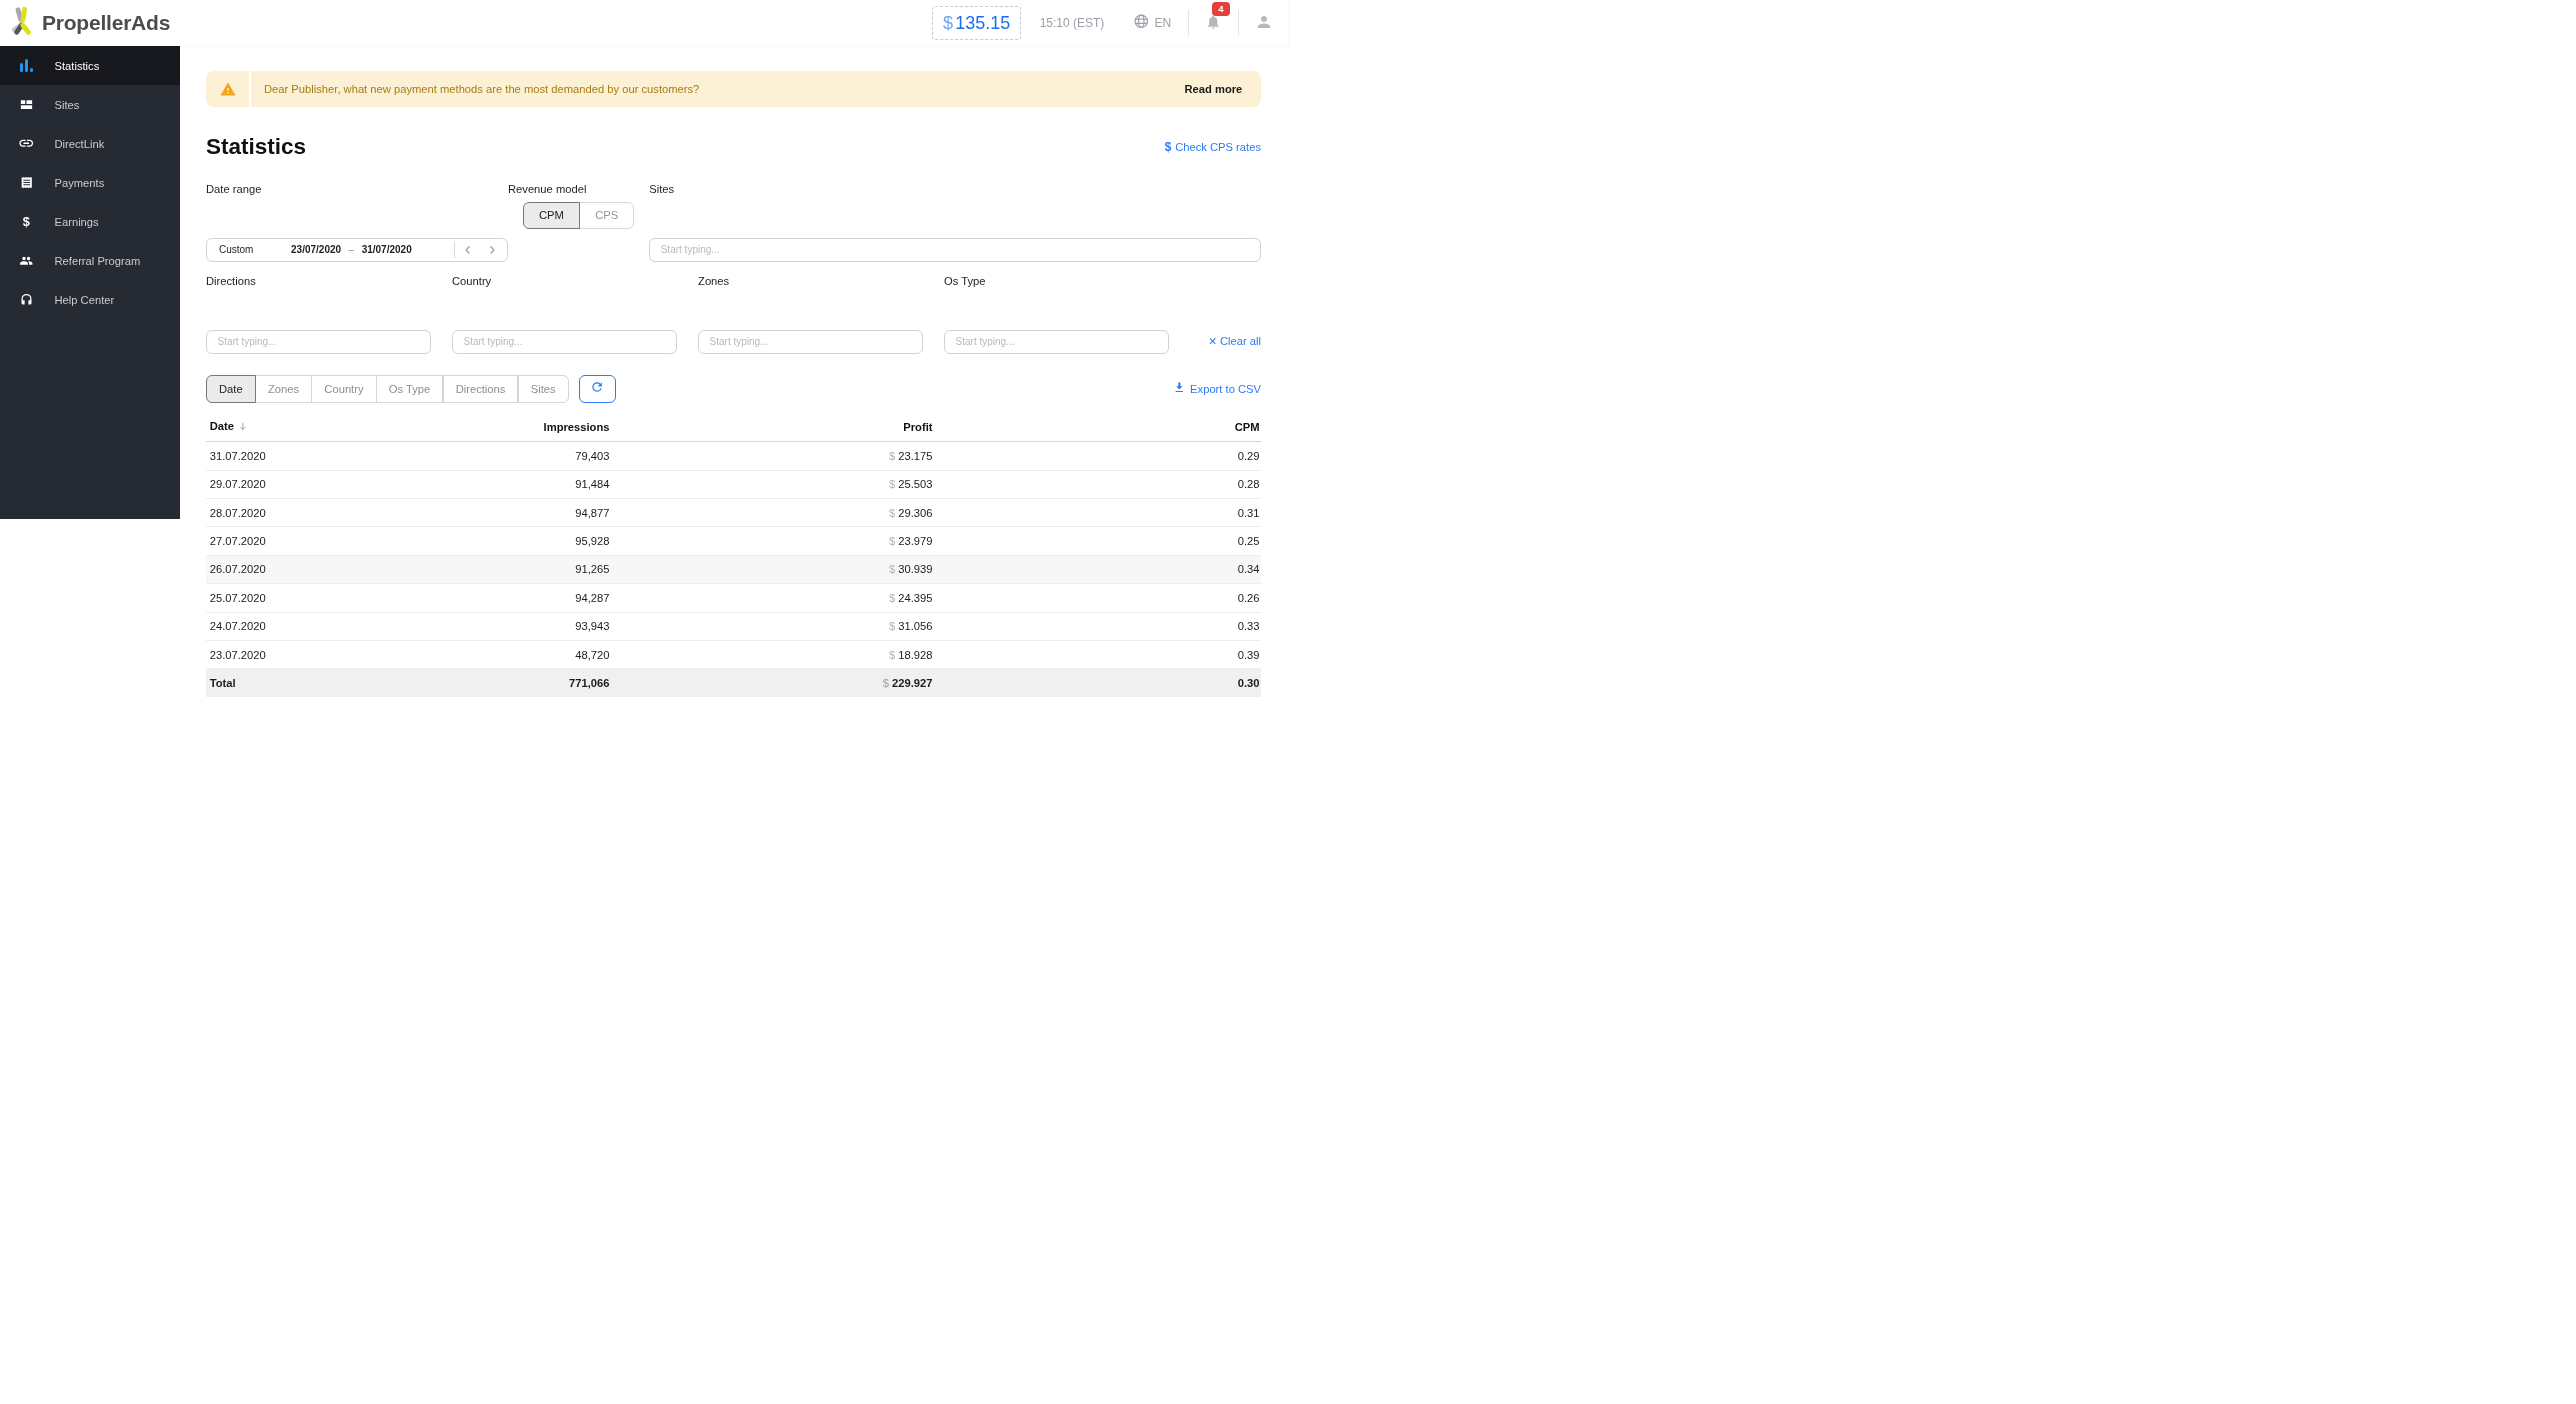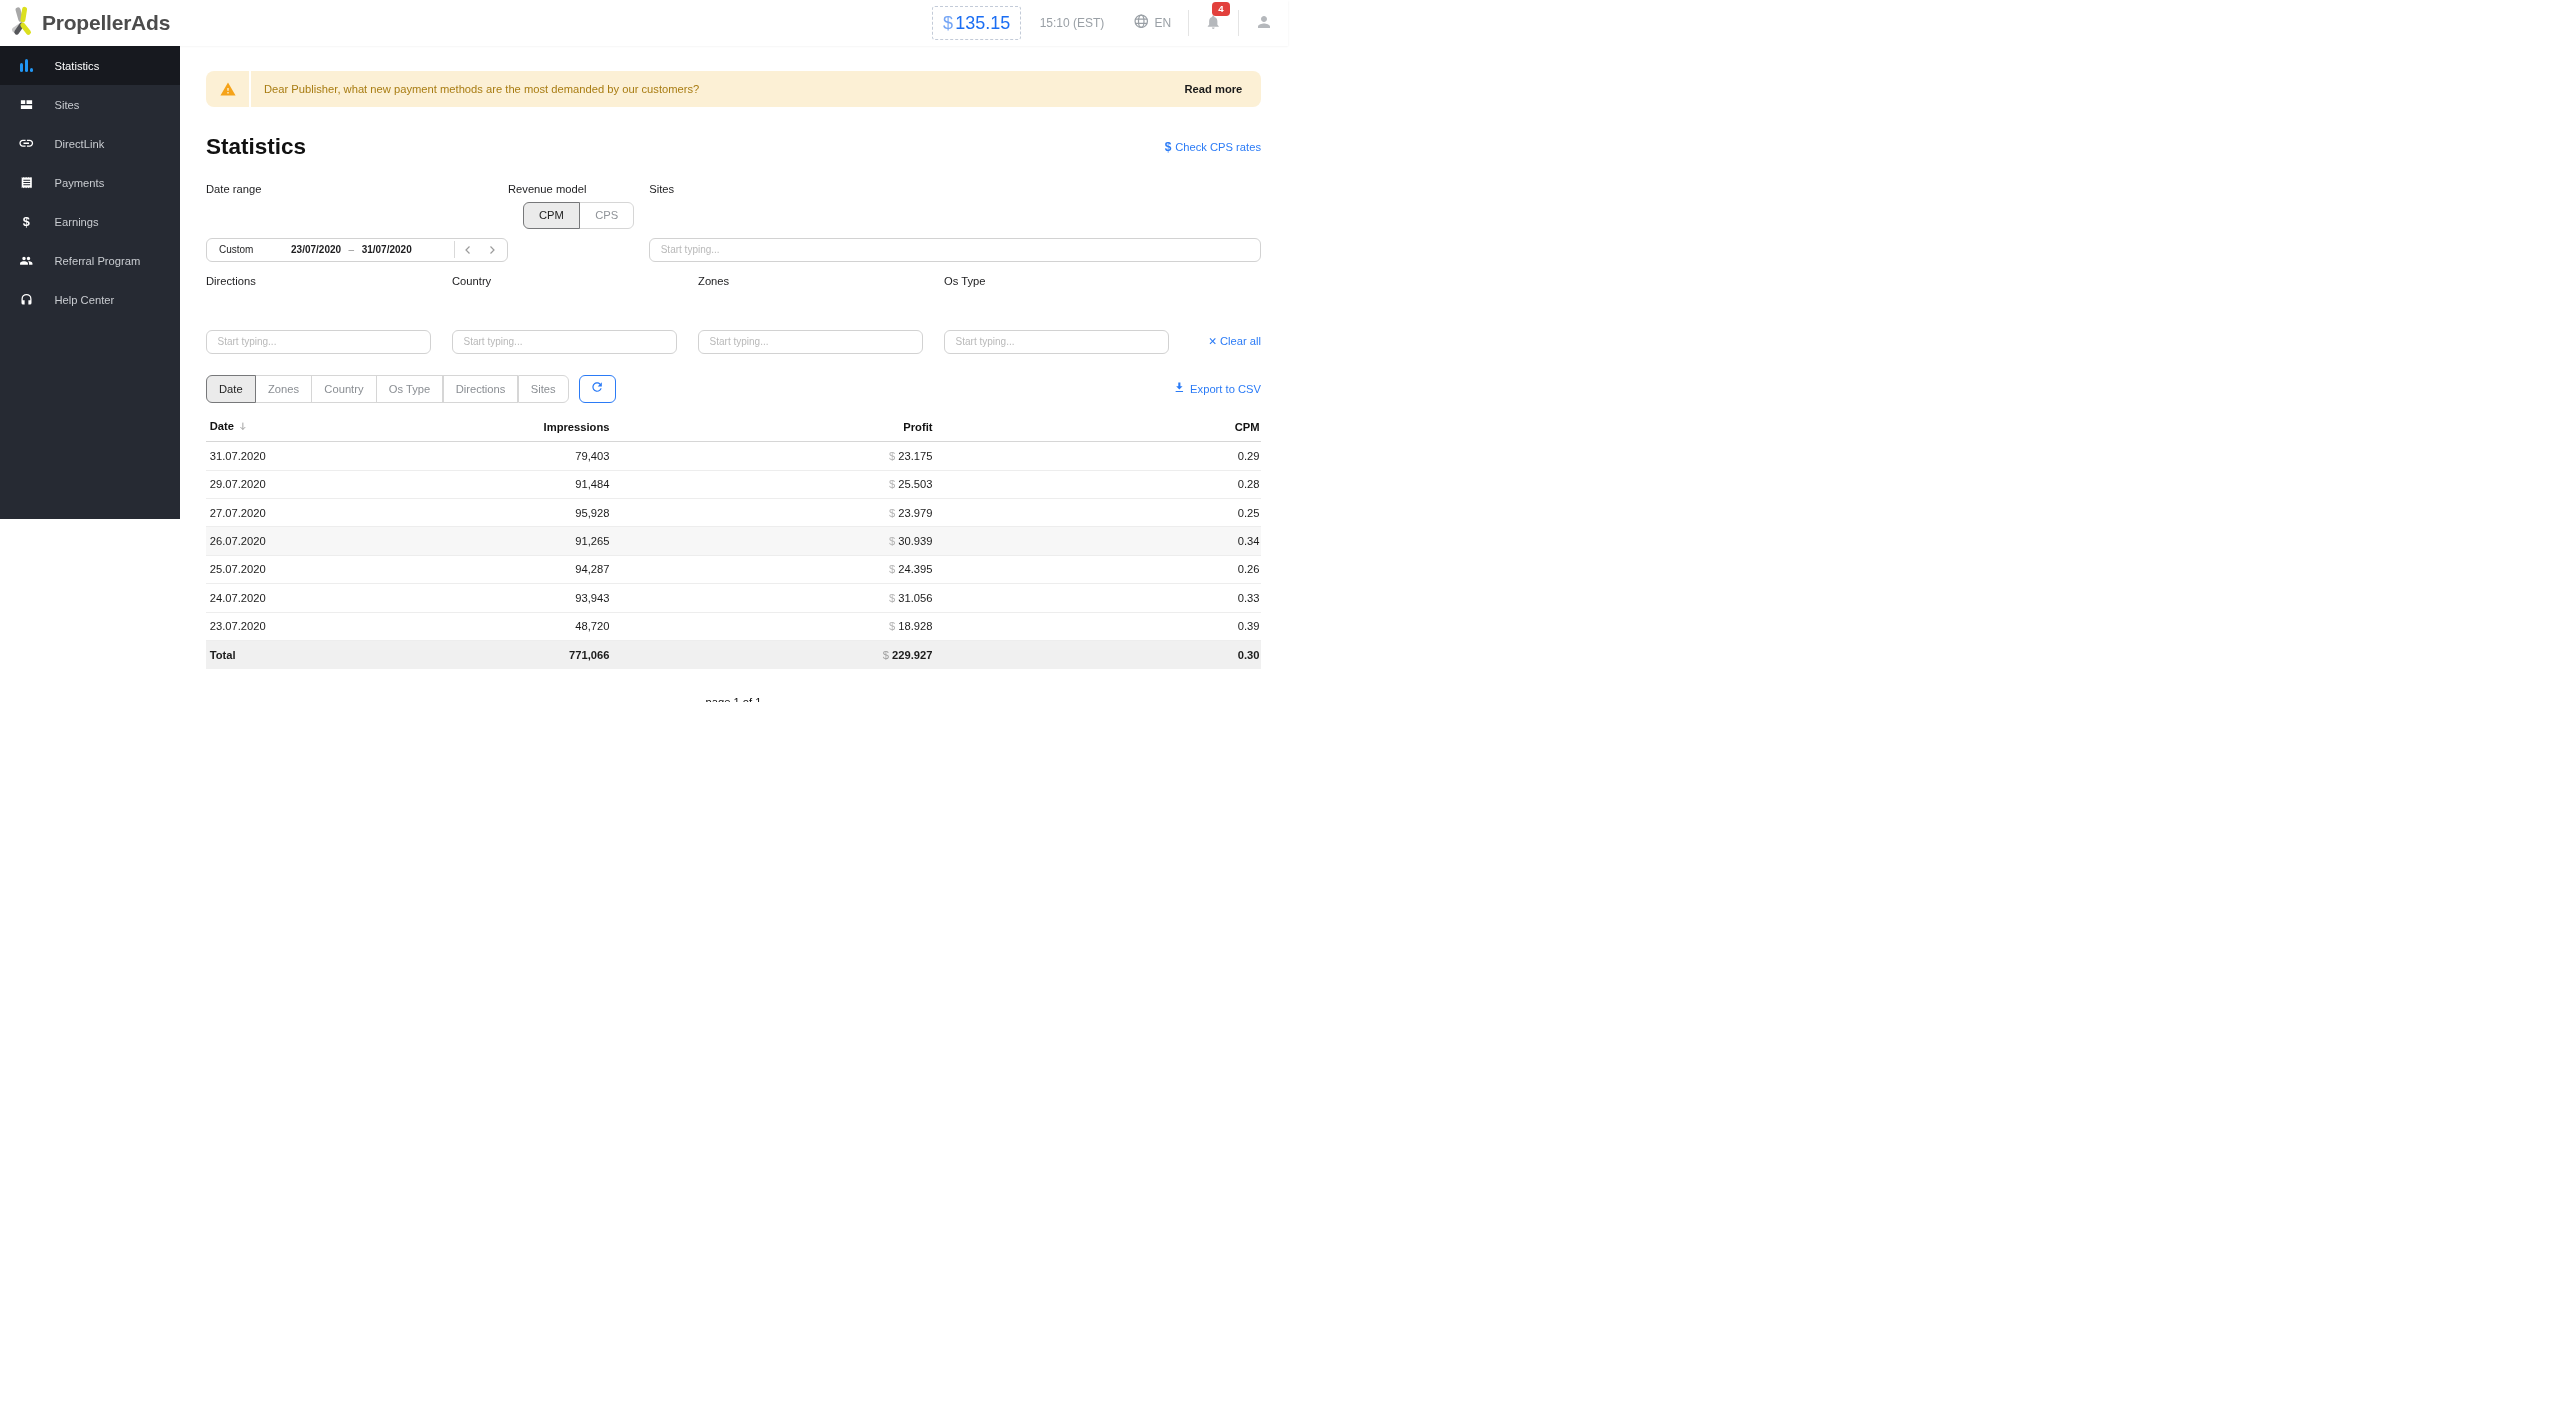--- a/index.html
+++ b/index.html
@@ -355,20 +355,26 @@
           <td class="c-num"><span class="dollar">$ </span><span>23.175</span></td>
           <td class="c-num">0.29</td>
         </tr>
         <tr>
           <td class="c-date">29.07.2020</td>
           <td class="c-num">91,484</td>
           <td class="c-num"><span class="dollar">$ </span><span>25.503</span></td>
           <td class="c-num">0.28</td>
         </tr>
         <tr>
+          <td class="c-date">28.07.2020</td>
+          <td class="c-num">94,877</td>
+          <td class="c-num"><span class="dollar">$ </span><span>29.306</span></td>
+          <td class="c-num">0.31</td>
+        </tr>
+        <tr>
           <td class="c-date">27.07.2020</td>
           <td class="c-num">95,928</td>
           <td class="c-num"><span class="dollar">$ </span><span>23.979</span></td>
           <td class="c-num">0.25</td>
         </tr>
         <tr class="hl">
           <td class="c-date">26.07.2020</td>
           <td class="c-num">91,265</td>
           <td class="c-num"><span class="dollar">$ </span><span>30.939</span></td>
           <td class="c-num">0.34</td>

